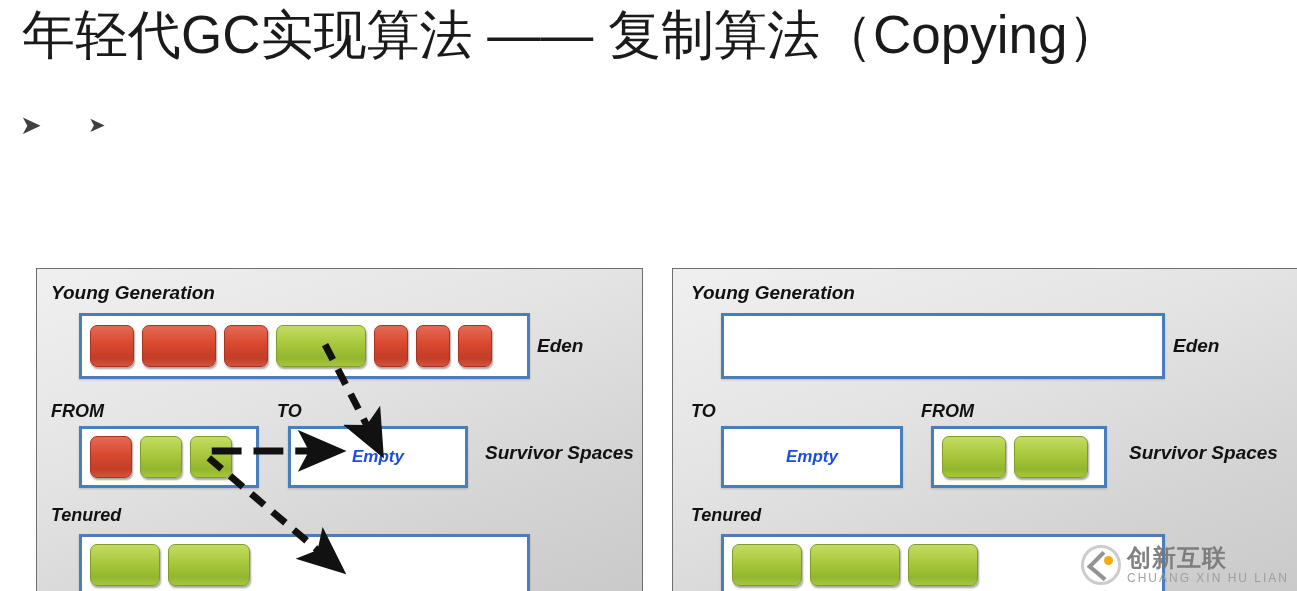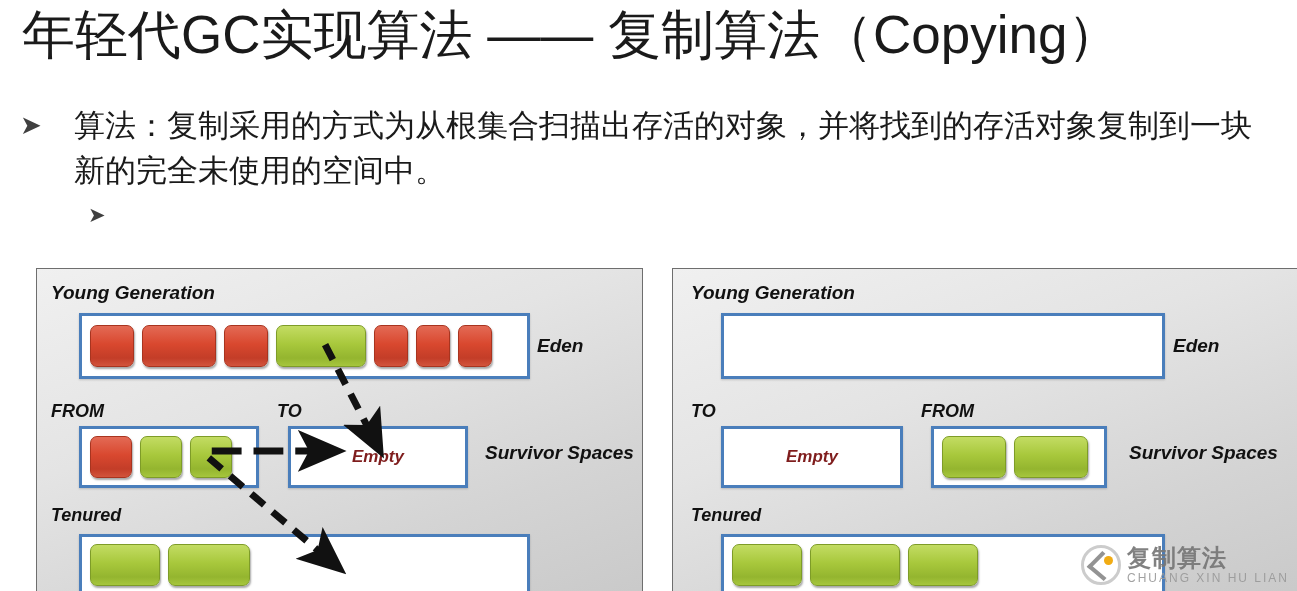--- a/index.html
+++ b/index.html
@@ -115,21 +115,21 @@
     box-sizing: border-box;
     box-shadow: 0 1px 2px rgba(0,0,0,0.18);
   }
   .region .empty-label {
     position: absolute;
     top: 50%;
     left: 50%;
     transform: translate(-50%, -50%);
     font-size: 17px;
     font-weight: bold;
-    color: #7f1d1d;
+    color: #1d4ed8;
   }
 
   
   .blocks {
     position: absolute;
     left: 8px;
     top: 50%;
     transform: translateY(-50%);
     display: flex;
     gap: 8px;
@@ -205,21 +205,20 @@
   }
 </style>
 </head>
 <body>
 
 <div class="slide-title">年轻代GC实现算法 —— 复制算法（Copying）</div>
 
 <div class="bullets">
   <div class="bullet-l1">
     <span class="marker">➤</span>
-    <span>算法：复制采用的方式为从根集合扫描出存活的对象，并将找到的存活对象复制到一块新的完全未使用的空间中。</span>
   </div>
   <div class="bullet-l2">
     <span class="marker">➤</span>
   </div>
 </div>
 
 <div class="diagram-area">
 
   <div class="panel left">
 
@@ -314,18 +313,18 @@
           <div class="blk green" style="width: 68px;"></div>
         </div>
     </div>
   </div>
 
   <div class="watermark">
     <div class="wm-mark">
       <div class="dot"></div>
     </div>
     <div class="wm-text">
-      <div class="wm-cn">复制算法</div>
+      <div class="wm-cn">创新互联</div>
       <div class="wm-en">CHUANG XIN HU LIAN</div>
     </div>
   </div>
 
 </div>
 
 </body></html>

